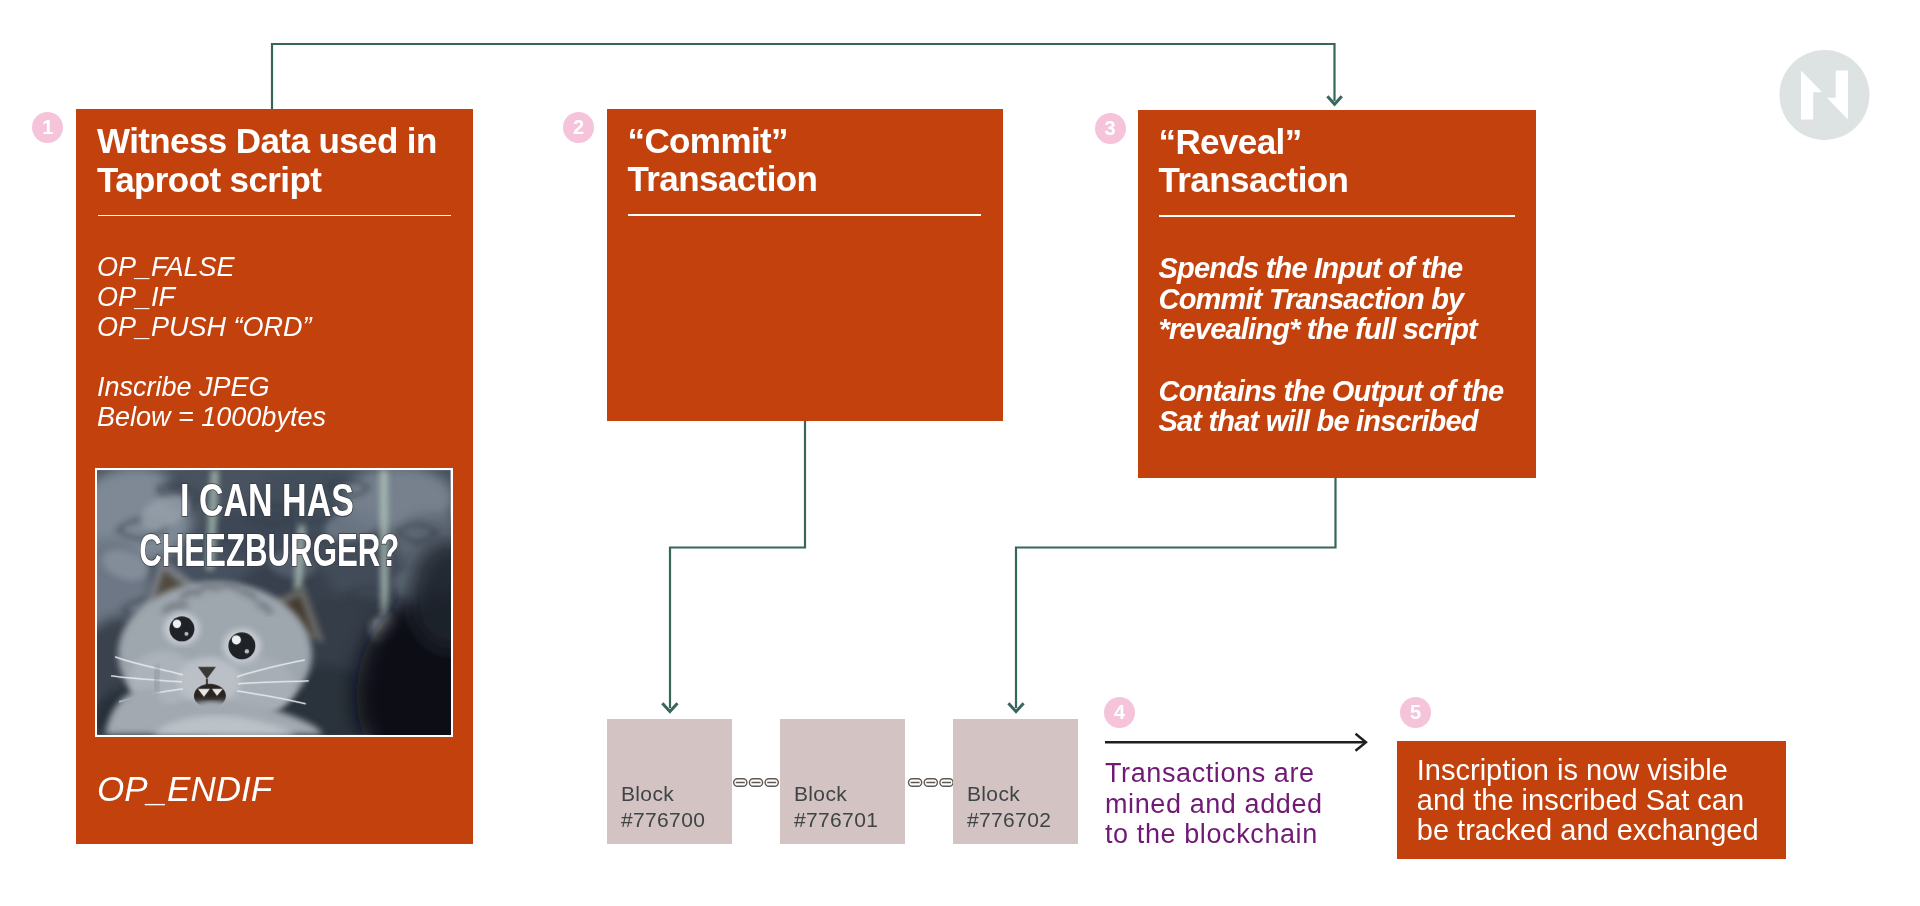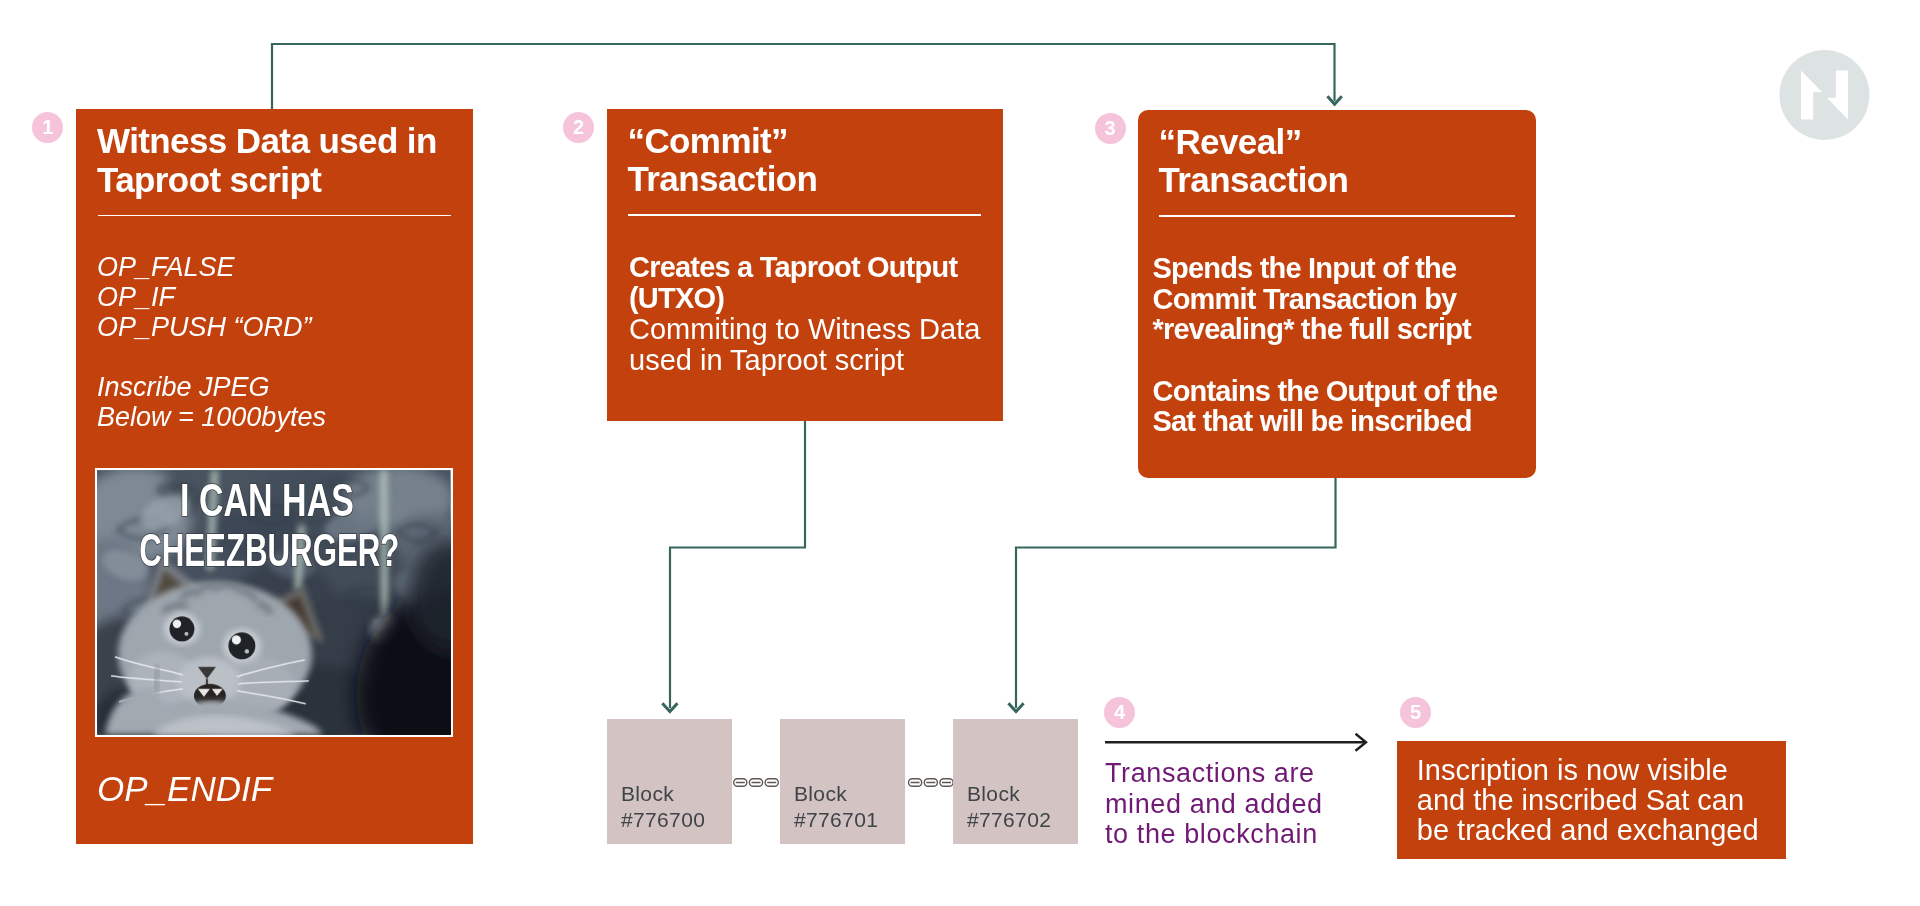--- a/index.html
+++ b/index.html
@@ -186,29 +186,26 @@
           <text x="253.7" y="96" font-size="46" transform="scale(0.68,1)">CHEEZBURGER?</text>
         </g>
       </svg>
     </div>
     <div class="body29" style="left:21px;top:664.6px;font-style:italic;font-size:35px;line-height:30px;">OP_ENDIF</div>
   </div>
 
   <div class="box" style="left:606.5px;top:108.5px;width:396.5px;height:312px;">
     <div class="title">“Commit”<br>Transaction</div>
     <div class="hrline" style="width:353px;"></div>
-    <div class="body29" style="left:22.5px;top:143px;">
-      <b>Creates a Taproot Output<br>(UTXO)</b><br>Commiting to Witness Data<br>used in Taproot script
-    </div>
-  </div>
-
-  <div class="box" style="left:1137.5px;top:109.5px;width:398.5px;height:368px;border-radius:10px;">
+  </div>
+
+  <div class="box" style="left:1137.5px;top:109.5px;width:398.5px;height:368px;">
     <div class="title">“Reveal”<br>Transaction</div>
     <div class="hrline" style="width:356px;"></div>
-    <div class="body29" style="left:15px;top:143.7px;line-height:30.6px;font-weight:bold;letter-spacing:-0.8px;">
+    <div class="body29" style="left:21px;top:143.7px;line-height:30.6px;font-weight:bold;letter-spacing:-0.8px;font-style:italic;">
       Spends the Input of the<br>Commit Transaction by<br>*revealing* the full script<br><br>Contains the Output of the<br>Sat that will be inscribed
     </div>
   </div>
 
   <div class="box" style="left:1396.5px;top:740.5px;width:389.5px;height:118.5px;">
     <div class="body29" style="left:20.3px;top:14.3px;font-size:29px;line-height:30px;">
       Inscription is now visible<br>and the inscribed Sat can<br>be tracked and exchanged
     </div>
   </div>
 

